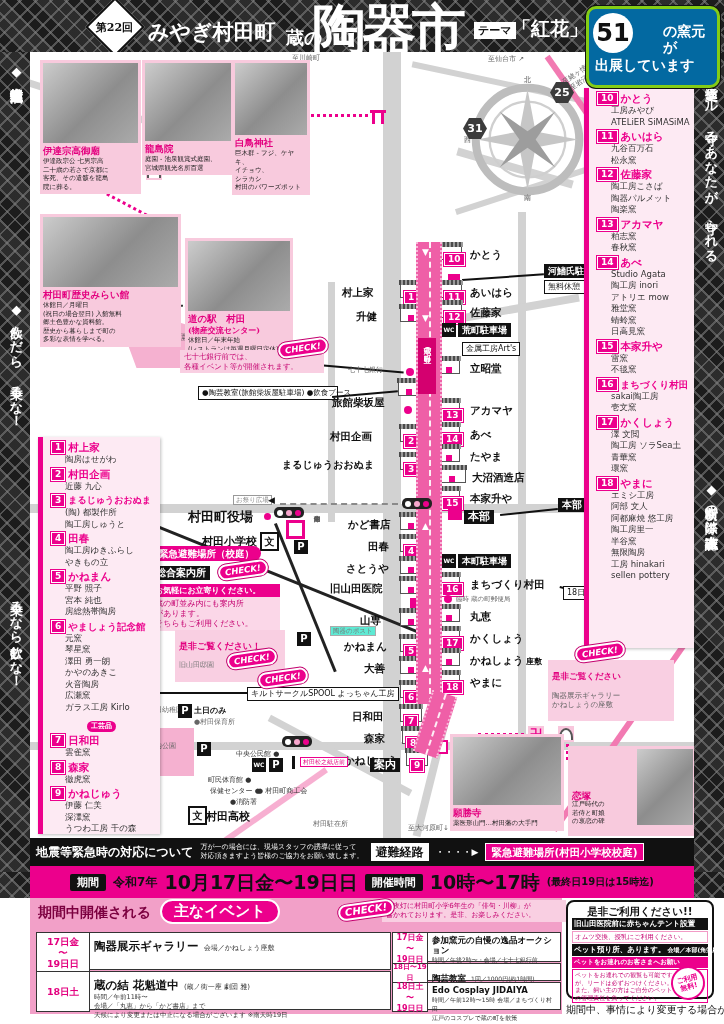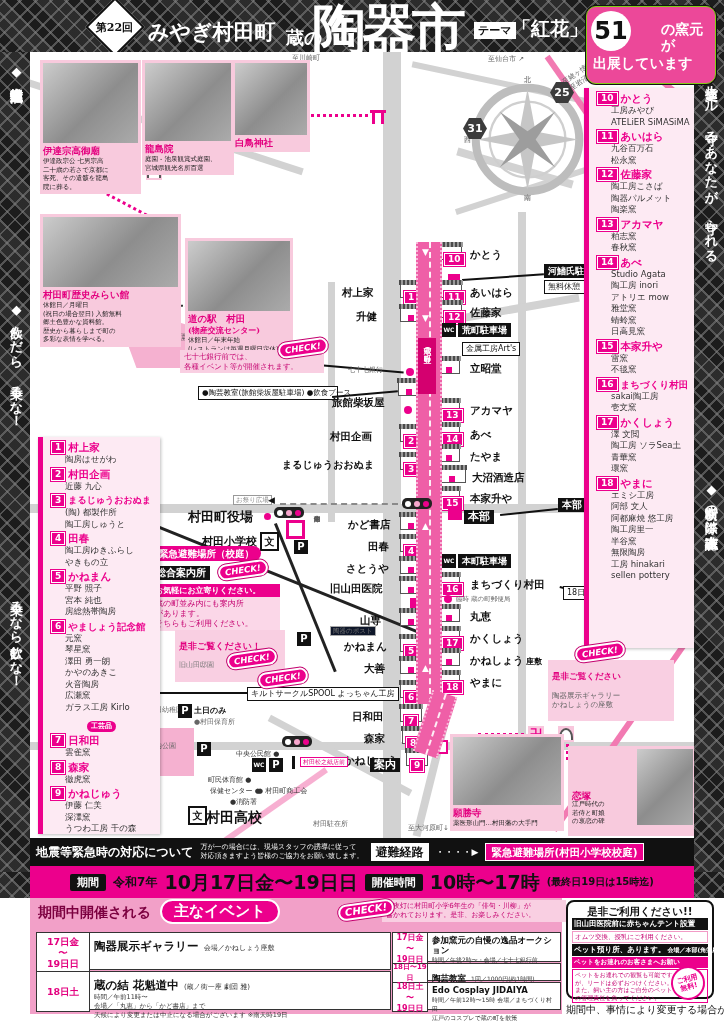--- a/index.html
+++ b/index.html
@@ -87,21 +87,21 @@
     <div class="ab diamond" style="left:94px;top:6px;">
         <div>第22回</div>
       </div>
     <div class="ab serif" style="left:148px;top:18px;font-size:21px;font-weight:bold;color:#fff;">みやぎ村田町</div>
     <div class="ab serif" style="left:286px;top:26px;font-size:18px;font-weight:bold;color:#fff;">蔵の</div>
     <div class="ab serif" style="left:312px;top:-6px;font-size:54px;font-weight:bold;color:#fff;letter-spacing:-4px;">陶器市</div>
     <div class="ab" style="left:474px;top:22px;background:#fff;color:#111;font:bold 11px/13px 'DejaVu Sans',sans-serif;padding:2px 4px;">テーマ</div>
     <div class="ab serif" style="left:512px;top:16px;font-size:19px;font-weight:bold;color:#fff;">「紅花」</div>
   </div>
 
-  <div class="ab" style="left:586px;top:6px;width:128px;height:76px;background:#ec4899;border:1px solid #84cc16;border-radius:10px;box-shadow:0 0 0 1px #111;z-index:9;">
+  <div class="ab" style="left:586px;top:6px;width:128px;height:76px;background:#0369a1;border:3px solid #84cc16;border-radius:10px;box-shadow:0 0 0 1px #111;z-index:9;">
     <div class="ab" style="left:4px;top:4px;width:40px;height:40px;background:#fff;border-radius:50%;color:#111;font:bold 24px/40px 'DejaVu Sans',sans-serif;text-align:center;">51</div>
     <div class="ab" style="left:48px;top:14px;color:#fff;font:bold 14px/16px 'DejaVu Sans',sans-serif;margin-left:26px;">の窯元が</div>
     <div class="ab" style="left:6px;top:48px;color:#fff;font:bold 14px/16px 'DejaVu Sans',sans-serif;">出展しています</div>
   </div>
 
   <div class="ab pat" style="left:0;top:52px;width:30px;height:820px;">
     <div class="ab vtxt" style="left:7px;top:12px;font-size:13px;">◆飲酒運転撲滅！</div>
     <div class="ab vtxt" style="left:7px;top:250px;font-size:13px;">◆飲んだら 乗るな！</div>
     <div class="ab vtxt" style="left:7px;top:540px;font-size:13px;">乗るなら飲むな！</div>
   </div>
@@ -160,20 +160,24 @@
     </div>
     <div class="ab card" style="left:112px;top:8px;width:86px;">
       <div class="ph" style="height:78px;"></div>
       <div class="ct">龍島院</div>
       <div class="cd">庭園 - 池泉観賞式庭園、
 宮城県観光名所百選</div>
     </div>
     <div class="ab card" style="left:202px;top:8px;width:72px;">
       <div class="ph" style="height:72px;"></div>
       <div class="ct">白鳥神社</div>
+      <div class="cd">巨木群 - フジ、ケヤキ、
+イチョウ、
+シラカシ
+村田のパワーズポット</div>
     </div>
     <div class="ab dotm" style="left:276px;top:62px;width:62px;"></div>
     <div class="ab torii" style="left:340px;top:58px;"></div>
     <div class="ab tile" style="left:142px;top:96px;">
         <span>卍</span>
       </div>
     <div class="ab tile" style="left:116px;top:112px;">
         <span class="mon"></span>
       </div>
     <div class="ab dotm" style="left:62px;top:148px;width:58px;transform:rotate(28deg);"></div>
@@ -309,21 +313,21 @@
     <div class="ab kura" style="left:370px;top:486px;"></div>
     <div class="ab num" style="left:374px;top:493px;">4</div>
     <div class="ab lbl" style="left:338px;top:488px;">田春</div>
     <div class="ab kura" style="left:370px;top:508px;"></div>
     <div class="ab lbl" style="left:316px;top:510px;">さとうや</div>
     <div class="ab kura" style="left:370px;top:528px;"></div>
     <div class="ab lbl" style="left:300px;top:530px;">旧山田医院</div>
     <div class="ab sqm" style="left:380px;top:546px;width:12px;height:12px;"></div>
     <div class="ab kura" style="left:370px;top:560px;"></div>
     <div class="ab lbl" style="left:330px;top:562px;">山専</div>
-    <div class="ab" style="left:300px;top:574px;background:#0f172a;border:1px solid #aaa;color:#777;font:6.5px/8px 'DejaVu Sans',sans-serif;padding:0 2px;">陶器のポスト</div>
+    <div class="ab" style="left:300px;top:574px;background:#5eead4;border:1px solid #aaa;color:#777;font:6.5px/8px 'DejaVu Sans',sans-serif;padding:0 2px;">陶器のポスト</div>
     <div class="ab kura" style="left:370px;top:586px;"></div>
     <div class="ab num" style="left:374px;top:593px;">5</div>
     <div class="ab lbl" style="left:314px;top:588px;">かねまん</div>
     <div class="ab kura" style="left:370px;top:608px;"></div>
     <div class="ab lbl" style="left:334px;top:610px;">大善</div>
     <div class="ab kura" style="left:370px;top:632px;"></div>
     <div class="ab num" style="left:374px;top:639px;">6</div>
     <div class="ab lbl" style="left:266px;top:634px;font-size:10px;">やましょう記念館</div>
     <div class="ab cline" style="left:128px;top:640px;width:136px;"></div>
     <div class="ab kura" style="left:370px;top:656px;"></div>
@@ -394,21 +398,21 @@
       </div>
     <div class="ab wcicon" style="left:222px;top:706px;">WC</div>
     <div class="ab picon" style="left:239px;top:706px;">P</div>
     <div class="ab" style="left:262px;top:704px;width:3px;height:13px;background:#111;"></div>
     <div class="ab" style="left:270px;top:705px;background:#fff;border:1px solid #ec008c;color:#e3007f;font:6px/8px 'DejaVu Sans',sans-serif;padding:0 2px;">村田松之紙店前</div>
     <div class="ab sm" style="left:178px;top:724px;color:#333;">町民体育館 ●</div>
     <div class="ab sm" style="left:180px;top:735px;color:#333;">保健センター ●</div>
     <div class="ab sm" style="left:227px;top:735px;color:#333;">● 村田町商工会</div>
     <div class="ab sm" style="left:200px;top:746px;color:#333;">●消防署</div>
     <div class="ab bun" style="left:158px;top:754px;">文</div>
-    <div class="ab lbl" style="left:176px;top:757px;font-size:14px;">村田高校</div>
+    <div class="ab lbl" style="left:176px;top:757px;font-size:11px;">村田高校</div>
     <div class="ab sm" style="left:283px;top:768px;">村田駐在所</div>
     <div class="ab sm" style="left:378px;top:772px;">至大河原町↓</div>
 
     <div class="ab tile" style="left:498px;top:674px;">
         <span>卍</span>
       </div>
     <div class="ab tile" style="left:528px;top:674px;">
         <span class="mon"></span>
       </div>
     <div class="ab dotm" style="left:448px;top:681px;width:46px;"></div>

